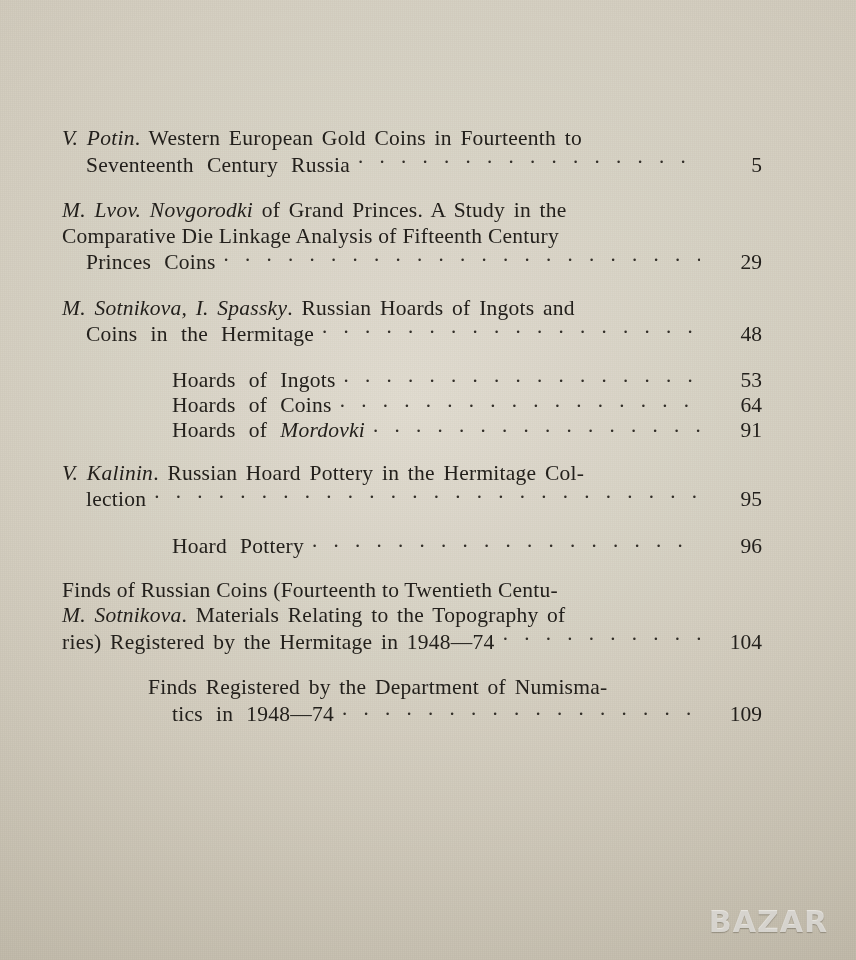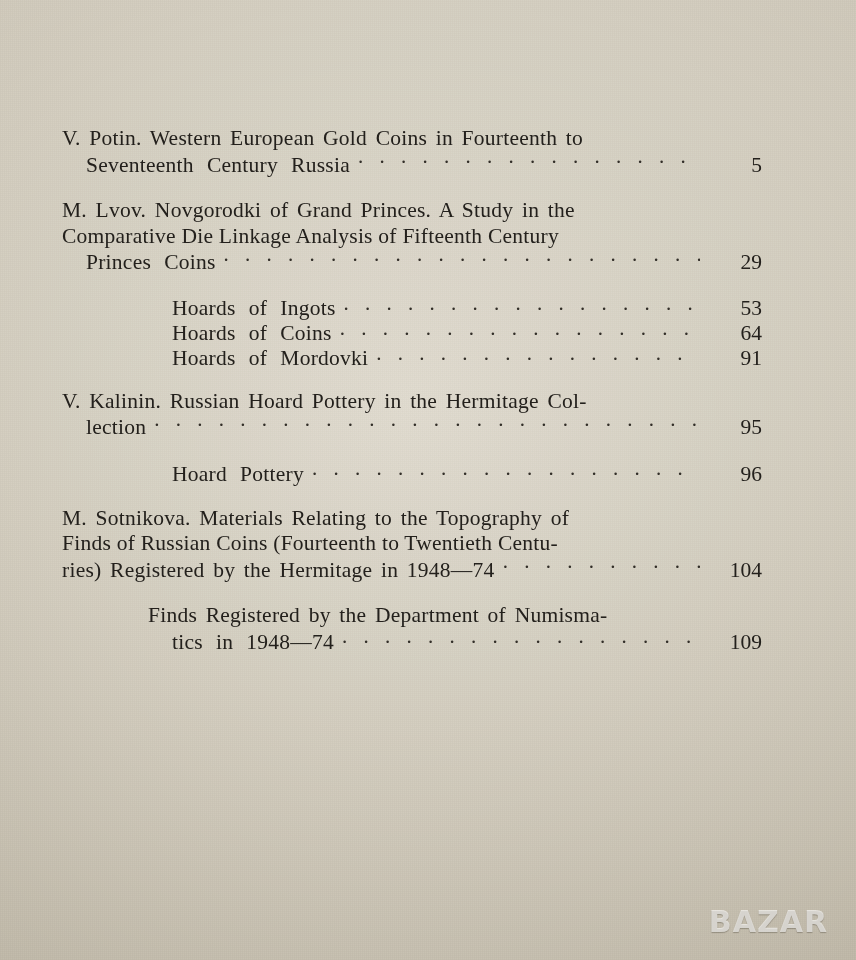--- a/index.html
+++ b/index.html
@@ -55,20 +55,21 @@
     display: flex;
     align-items: baseline;
     font-size: 21.5px;
     line-height: 25.5px;
   }
   .txt {
     white-space: pre;
     letter-spacing: 0.25px;
   }
   .au {
+    font-style: italic;
   }
   .leader {
     flex: 1 1 auto;
     overflow: hidden;
     margin: 0 6px 0 8px;
     position: relative;
     height: 20px;
   }
   .leader::before {
     content: ". . . . . . . . . . . . . . . . . . . . . . . . . . . . . . . . . . . . . . . . . . . . . . . . . . . . . . . . . . . . . . . . . . . . . . . . . . . .";
@@ -150,20 +151,30 @@
     <div class="line">
       <span class="txt">Comparative Die Linkage Analysis of Fifteenth Century</span>
     </div>
     <div class="row">
       <span class="txt wide">Princes Coins</span>
       <span class="leader"></span>
       <span class="pg">29</span>
     </div>
   </div>
 
+  <div class="entry">
+    <div class="line stretched">
+      <span class="txt au">M. Sotnikova, I. Spassky</span><span class="txt">. Russian Hoards of Ingots and</span>
+    </div>
+    <div class="row">
+      <span class="txt wide">Coins in the Hermitage</span>
+      <span class="leader"></span>
+      <span class="pg">48</span>
+    </div>
+  </div>
 
   <div class="entry sub tight-group">
     <div class="plain-row indent">
       <span class="txt wide">Hoards of Ingots</span>
       <span class="leader"></span>
       <span class="pg">53</span>
     </div>
     <div class="plain-row indent">
       <span class="txt wide">Hoards of Coins</span>
       <span class="leader"></span>
@@ -190,25 +201,25 @@
 
   <div class="entry sub">
     <div class="plain-row indent">
       <span class="txt wide">Hoard Pottery</span>
       <span class="leader"></span>
       <span class="pg">96</span>
     </div>
   </div>
 
   <div class="entry">
-    <div class="line stretched">
-      <span class="txt au">M. Sotnikova</span><span class="txt">. Materials Relating to the Topography of</span>
-    </div>
     <div class="line">
       <span class="txt">Finds of Russian Coins (Fourteenth to Twentieth Centu-</span>
+    </div>
+    <div class="line stretched">
+      <span class="txt au">M. Sotnikova</span><span class="txt">. Materials Relating to the Topography of</span>
     </div>
     <div class="row">
       <span class="txt stretched">ries) Registered by the Hermitage in 1948—74</span>
       <span class="leader"></span>
       <span class="pg">104</span>
     </div>
   </div>
 
   <div class="entry sub">
     <div class="line indent stretched">

